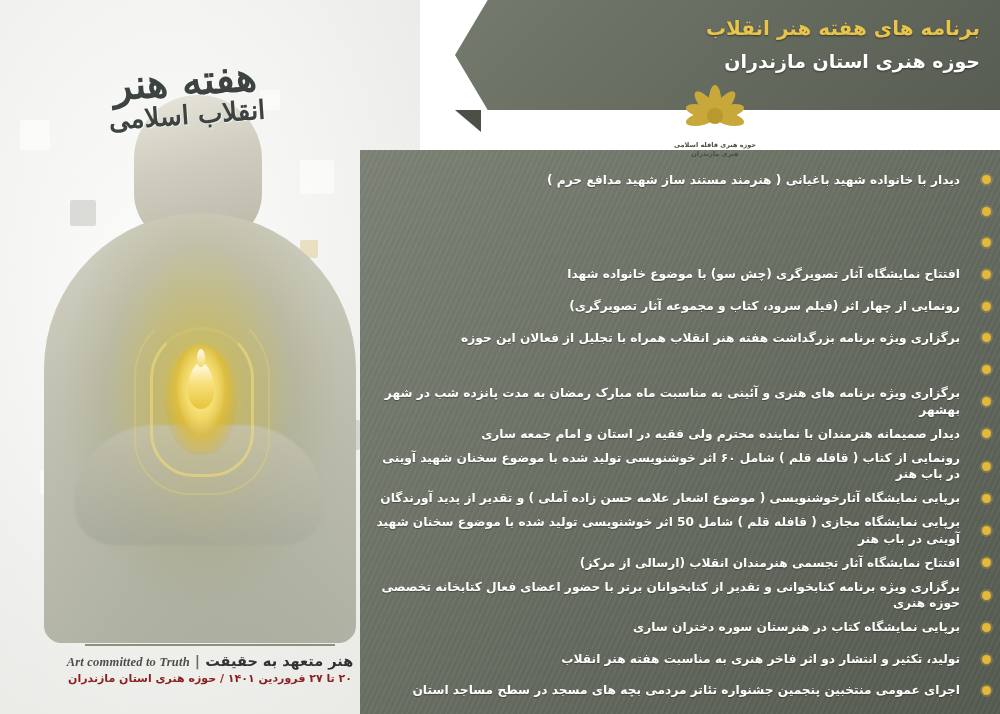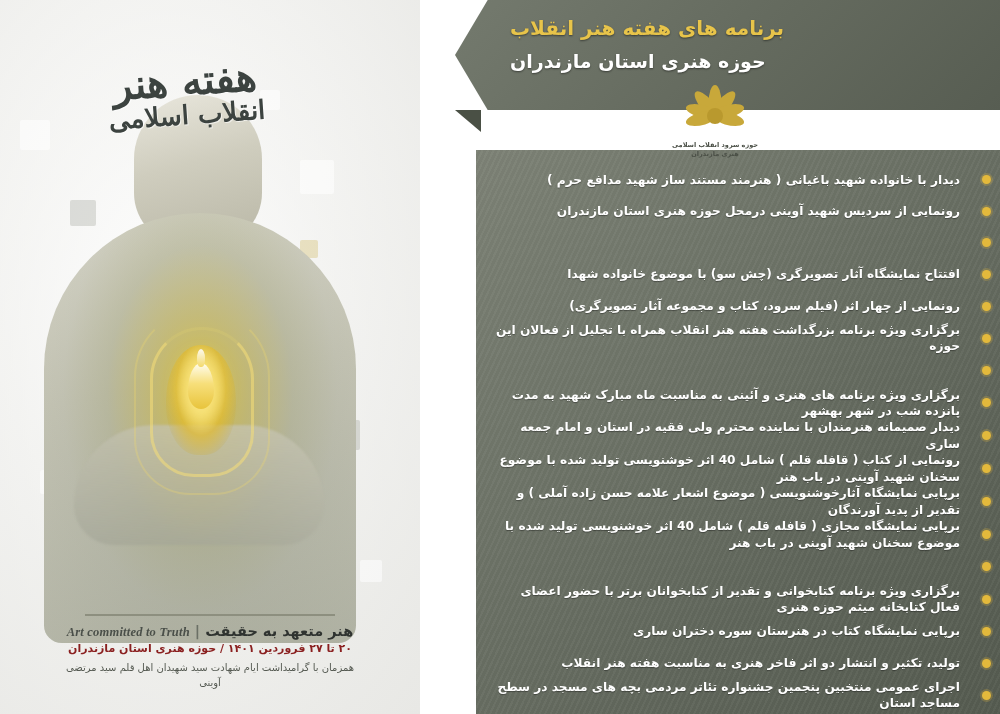--- a/index.html
+++ b/index.html
@@ -159,21 +159,21 @@
   .cap-sub {
     font-size: 10px;
     color: #555a52;
     line-height: 1.5;
   }
 
   
   .list-panel {
     position: absolute;
     right: 0; top: 150px;
-    width: 524px; height: 564px;
+    width: 640px; height: 564px;
     background: linear-gradient(135deg, #7d8276 0%, #6e7468 35%, #5f655a 70%, #555b50 100%);
   }
   .list-panel:after {
     content: "";
     position: absolute; inset: 0;
     background:
       repeating-linear-gradient(115deg, rgba(255,255,255,0.03) 0 2px, rgba(0,0,0,0.02) 2px 5px);
     pointer-events: none;
   }
   ul.prog-list {
@@ -216,21 +216,21 @@
     width: 545px; height: 110px;
     background: linear-gradient(135deg, #747a6e 0%, #656b5f 50%, #575d52 100%);
     clip-path: polygon(6% 0, 100% 0, 100% 100%, 6% 100%, 0 50%);
     z-index: 4;
   }
   .ribbon-inner {
     position: absolute;
     right: 20px; top: 16px;
     width: 470px;
     direction: rtl;
-    text-align: left;
+    text-align: right;
   }
   .ribbon-inner .l1 {
     color: #e8c44a;
     font-size: 20px;
     font-weight: bold;
     letter-spacing: 1px;
     margin-bottom: 10px;
     text-shadow: 0 1px 2px rgba(0,0,0,0.45);
   }
   .ribbon-inner .l2 {
@@ -323,33 +323,31 @@
     </div>
 
     <div class="art-caption">
       <div class="rule"></div>
       <div class="cap-en-fa">
         <span>هنر متعهد به حقیقت</span>
         <span style="color:#6b7066;"> | </span>
         <span class="en">Art committed to Truth</span>
       </div>
       <div class="cap-date">۲۰ تا ۲۷ فروردین ۱۴۰۱ / حوزه هنری استان مازندران</div>
-      <div class="cap-sub">همزمان با گرامیداشت ایام شهادت سید شهیدان اهل قلم سید مرتضی آوینی</div>
     </div>
   </div>
 
   <div class="list-panel">
     <ul class="prog-list">
       <li>
           <span class="bullet"></span>
           <span class="txt">دیدار با خانواده شهید باغیانی ( هنرمند مستند ساز شهید مدافع حرم )</span>
         </li>
       <li>
           <span class="bullet"></span>
-          <span class="txt">رونمایی از سردیس شهید آوینی درمحل حوزه هنری استان مازندران</span>
         </li>
       <li>
           <span class="bullet"></span>
         </li>
       <li>
           <span class="bullet"></span>
           <span class="txt">افتتاح نمایشگاه آثار تصویرگری (چش سو) با موضوع خانواده شهدا</span>
         </li>
       <li>
           <span class="bullet"></span>
@@ -357,44 +355,45 @@
         </li>
       <li>
           <span class="bullet"></span>
           <span class="txt">برگزاری ویژه برنامه بزرگداشت هفته هنر انقلاب همراه با تجلیل از فعالان این حوزه</span>
         </li>
       <li>
           <span class="bullet"></span>
         </li>
       <li>
           <span class="bullet"></span>
-          <span class="txt">برگزاری ویژه برنامه های هنری و آئینی به مناسبت ماه مبارک شهید به مدت پانزده شب در شهر بهشهر</span>
+          <span class="txt">برگزاری ویژه برنامه های هنری و آئینی به مناسبت ماه مبارک رمضان به مدت پانزده شب در شهر بهشهر</span>
         </li>
       <li>
           <span class="bullet"></span>
           <span class="txt">دیدار صمیمانه هنرمندان با نماینده محترم ولی فقیه در استان و امام جمعه ساری</span>
         </li>
       <li>
           <span class="bullet"></span>
-          <span class="txt">رونمایی از کتاب ( قافله قلم ) شامل 40 اثر خوشنویسی تولید شده  با موضوع سخنان شهید آوینی در باب هنر</span>
+          <span class="txt">رونمایی از کتاب ( قافله قلم ) شامل ۶۰ اثر خوشنویسی تولید شده  با موضوع سخنان شهید آوینی در باب هنر</span>
         </li>
       <li>
           <span class="bullet"></span>
           <span class="txt">برپایی نمایشگاه آثارخوشنویسی ( موضوع اشعار علامه حسن زاده آملی ) و تقدیر از پدید آورندگان</span>
         </li>
       <li>
           <span class="bullet"></span>
-          <span class="txt">برپایی نمایشگاه مجازی ( قافله قلم ) شامل 40 اثر خوشنویسی تولید شده با موضوع سخنان شهید آوینی در باب هنر</span>
-        </li>
-      <li>
-          <span class="bullet"></span>
-        </li>
-      <li>
-          <span class="bullet"></span>
-          <span class="txt">برگزاری ویژه برنامه کتابخوانی و تقدیر از کتابخوانان برتر با حضور اعضای فعال کتابخانه میثم حوزه هنری</span>
+          <span class="txt">برپایی نمایشگاه مجازی ( قافله قلم ) شامل 50 اثر خوشنویسی تولید شده با موضوع سخنان شهید آوینی در باب هنر</span>
+        </li>
+      <li>
+          <span class="bullet"></span>
+          <span class="txt">افتتاح نمایشگاه آثار تجسمی هنرمندان انقلاب (ارسالی از مرکز)</span>
+        </li>
+      <li>
+          <span class="bullet"></span>
+          <span class="txt">برگزاری ویژه برنامه کتابخوانی و تقدیر از کتابخوانان برتر با حضور اعضای فعال کتابخانه تخصصی حوزه هنری</span>
         </li>
       <li>
           <span class="bullet"></span>
           <span class="txt">برپایی نمایشگاه کتاب در هنرستان سوره دختران ساری</span>
         </li>
       <li>
           <span class="bullet"></span>
           <span class="txt">تولید، تکثیر و انتشار دو اثر فاخر هنری به مناسبت هفته هنر انقلاب</span>
         </li>
       <li>
@@ -416,17 +415,17 @@
     <div class="logo-mark">
       <div class="petal" style="transform:translate(-50%,-100%) rotate(0deg);"></div>
       <div class="petal" style="transform:translate(-50%,-100%) rotate(40deg);"></div>
       <div class="petal" style="transform:translate(-50%,-100%) rotate(-40deg);"></div>
       <div class="petal" style="transform:translate(-50%,-100%) rotate(75deg);"></div>
       <div class="petal" style="transform:translate(-50%,-100%) rotate(-75deg);"></div>
       <div class="petal" style="transform:translate(-50%,-100%) rotate(105deg);"></div>
       <div class="petal" style="transform:translate(-50%,-100%) rotate(-105deg);"></div>
       <div class="core"></div>
     </div>
-    <div class="logo-text">حوزه سرود انقلاب اسلامی</div>
+    <div class="logo-text">حوزه هنری قافله اسلامی</div>
     <div class="logo-text">هنری مازندران</div>
   </div>
 
 </div>
 
 </body></html>

